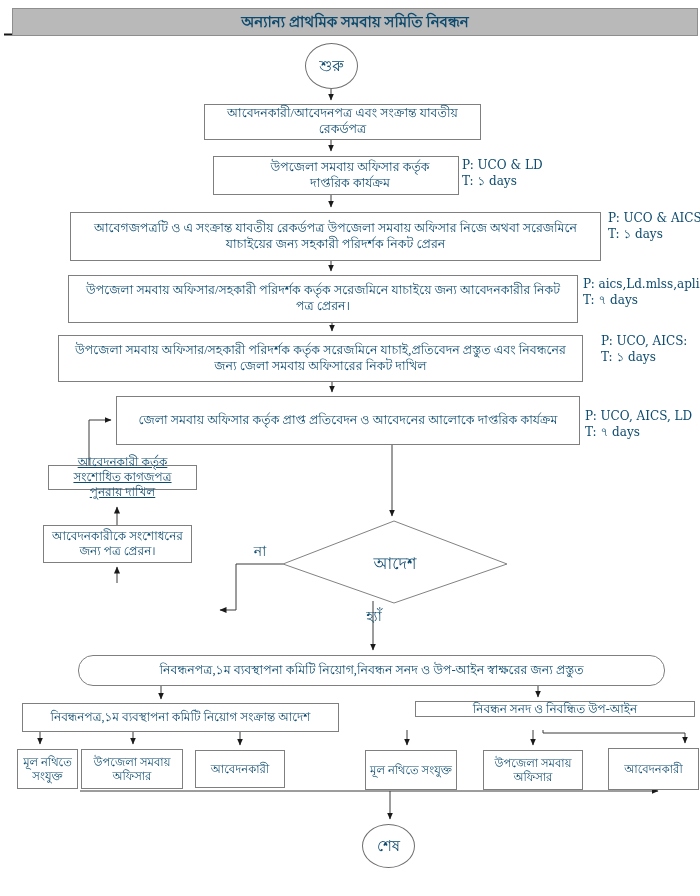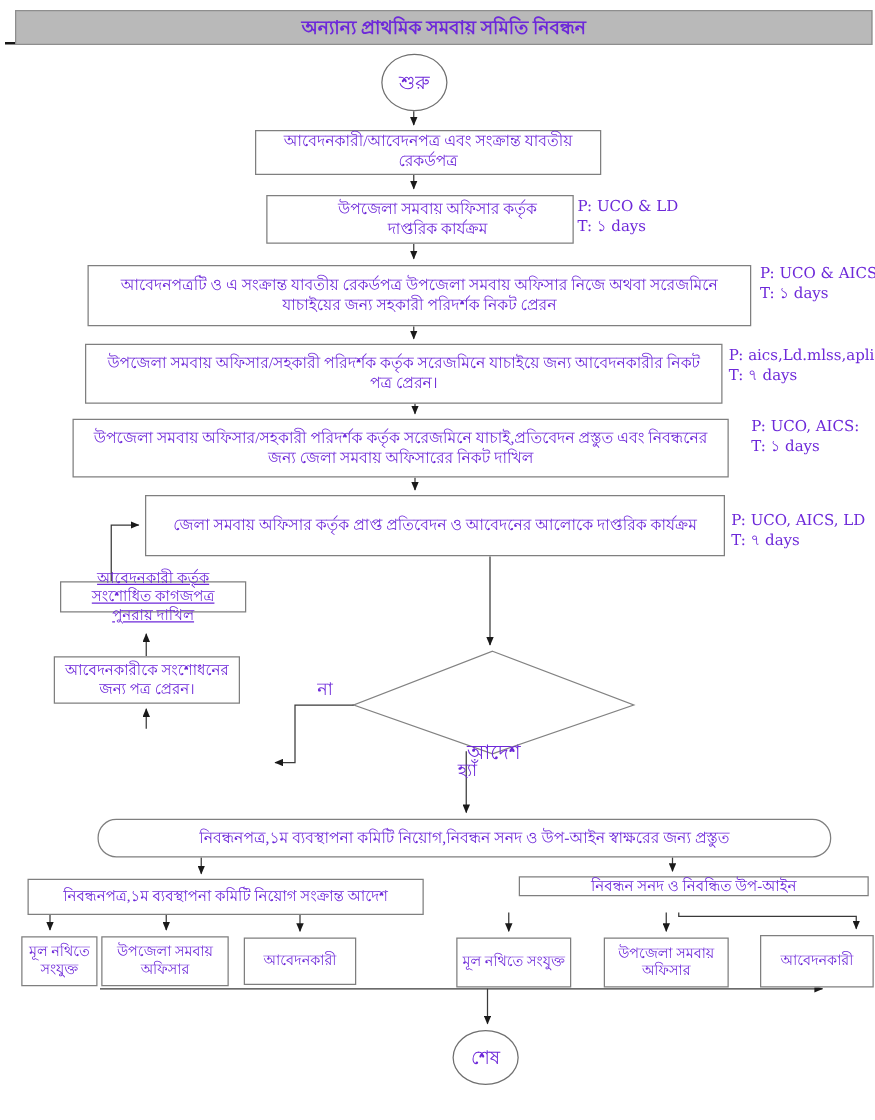--- a/index.html
+++ b/index.html
@@ -1,18 +1,18 @@
 <!DOCTYPE html>
 <html><head>
 <meta charset="utf-8">
 <style>
   html,body{margin:0;padding:0;background:#ffffff;}
   #stage{
     position:relative;width:700px;height:896px;background:#ffffff;overflow:hidden;
-    font-family:"Liberation Serif", serif;color:#6d28d9;
+    font-family:"Liberation Serif", serif;color:#0c4a6e;
   }
   #conn{position:absolute;left:0;top:0;z-index:0;}
   .node{
     position:absolute;box-sizing:border-box;background:#ffffff;border:1px solid #7f7f7f;
     display:flex;align-items:center;justify-content:center;text-align:center;
     font-size:12.5px;line-height:1.25;padding:2px 8px;z-index:2;
   }
   .node.small{font-size:11.5px;padding:2px 3px;}
   .circle{
     position:absolute;box-sizing:border-box;background:#ffffff;border:1px solid #6f6f6f;
@@ -22,21 +22,21 @@
   .titlebar{
     position:absolute;left:12px;top:8px;width:684px;height:26px;background:#b9b9b9;
     border:1px solid #8e8e8e;display:flex;align-items:center;justify-content:center;
     font-size:15px;font-weight:bold;z-index:2;
   }
   .ann{
     position:absolute;font-family:"DejaVu Serif", serif;font-size:12px;line-height:1.3;
     text-align:left;z-index:2;white-space:nowrap;
   }
   .lbl{position:absolute;font-size:14px;z-index:3;text-align:center;}
-  .dtext{position:absolute;z-index:3;text-align:center;font-size:16px;margin-top:38px;}
+  .dtext{position:absolute;z-index:3;text-align:center;font-size:16px;}
 </style>
 </head>
 <body>
 
 <div id="stage">
 
   <svg id="conn" width="700" height="896" viewBox="0 0 700 896">
     <defs>
       <marker id="arw" viewBox="0 0 8 6" markerWidth="8" markerHeight="6" refX="6.5" refY="3" orient="auto" markerUnits="userSpaceOnUse">
         <path d="M0,0 L7,3 L0,6 z" fill="#1a1a1a"></path>
@@ -84,21 +84,21 @@
   <div class="circle" style="left:305px;top:43px;width:53px;height:46px;">শুরু</div>
 
   <div class="node" style="left:204px;top:104px;width:277px;height:36px;">আবেদনকারী/আবেদনপত্র এবং সংক্রান্ত যাবতীয় রেকর্ডপত্র</div>
 
   <div class="node" style="left:213px;top:156px;width:246px;height:39px;padding-left:36px;">উপজেলা সমবায় অফিসার কর্তৃক দাপ্তরিক কার্যক্রম</div>
   <div class="ann" style="left:462px;top:158px;">
     <div>P: UCO &amp; LD</div>
     <div>T: ১ days</div>
   </div>
 
-  <div class="node" style="left:70px;top:212px;width:531px;height:49px;">আবেদনপত্রটি ও এ সংক্রান্ত যাবতীয় রেকর্ডপত্র উপজেলা সমবায় অফিসার নিজে অথবা সরেজমিনে যাচাইয়ের জন্য সহকারী পরিদর্শক নিকট প্রেরন</div>
+  <div class="node" style="left:70px;top:212px;width:531px;height:49px;">আবেগজপত্রটি ও এ সংক্রান্ত যাবতীয় রেকর্ডপত্র উপজেলা সমবায় অফিসার নিজে অথবা সরেজমিনে যাচাইয়ের জন্য সহকারী পরিদর্শক নিকট প্রেরন</div>
   <div class="ann" style="left:608px;top:211px;">
     <div>P: UCO &amp; AICS</div>
     <div>T: ১ days</div>
   </div>
 
   <div class="node" style="left:68px;top:275px;width:510px;height:48px;">উপজেলা সমবায় অফিসার/সহকারী পরিদর্শক কর্তৃক সরেজমিনে যাচাইয়ে জন্য আবেদনকারীর নিকট পত্র প্রেরন।</div>
   <div class="ann" style="left:583px;top:277px;">
     <div>P: aics,Ld.mlss,aplict:</div>
     <div>T: ৭ days</div>
   </div>

